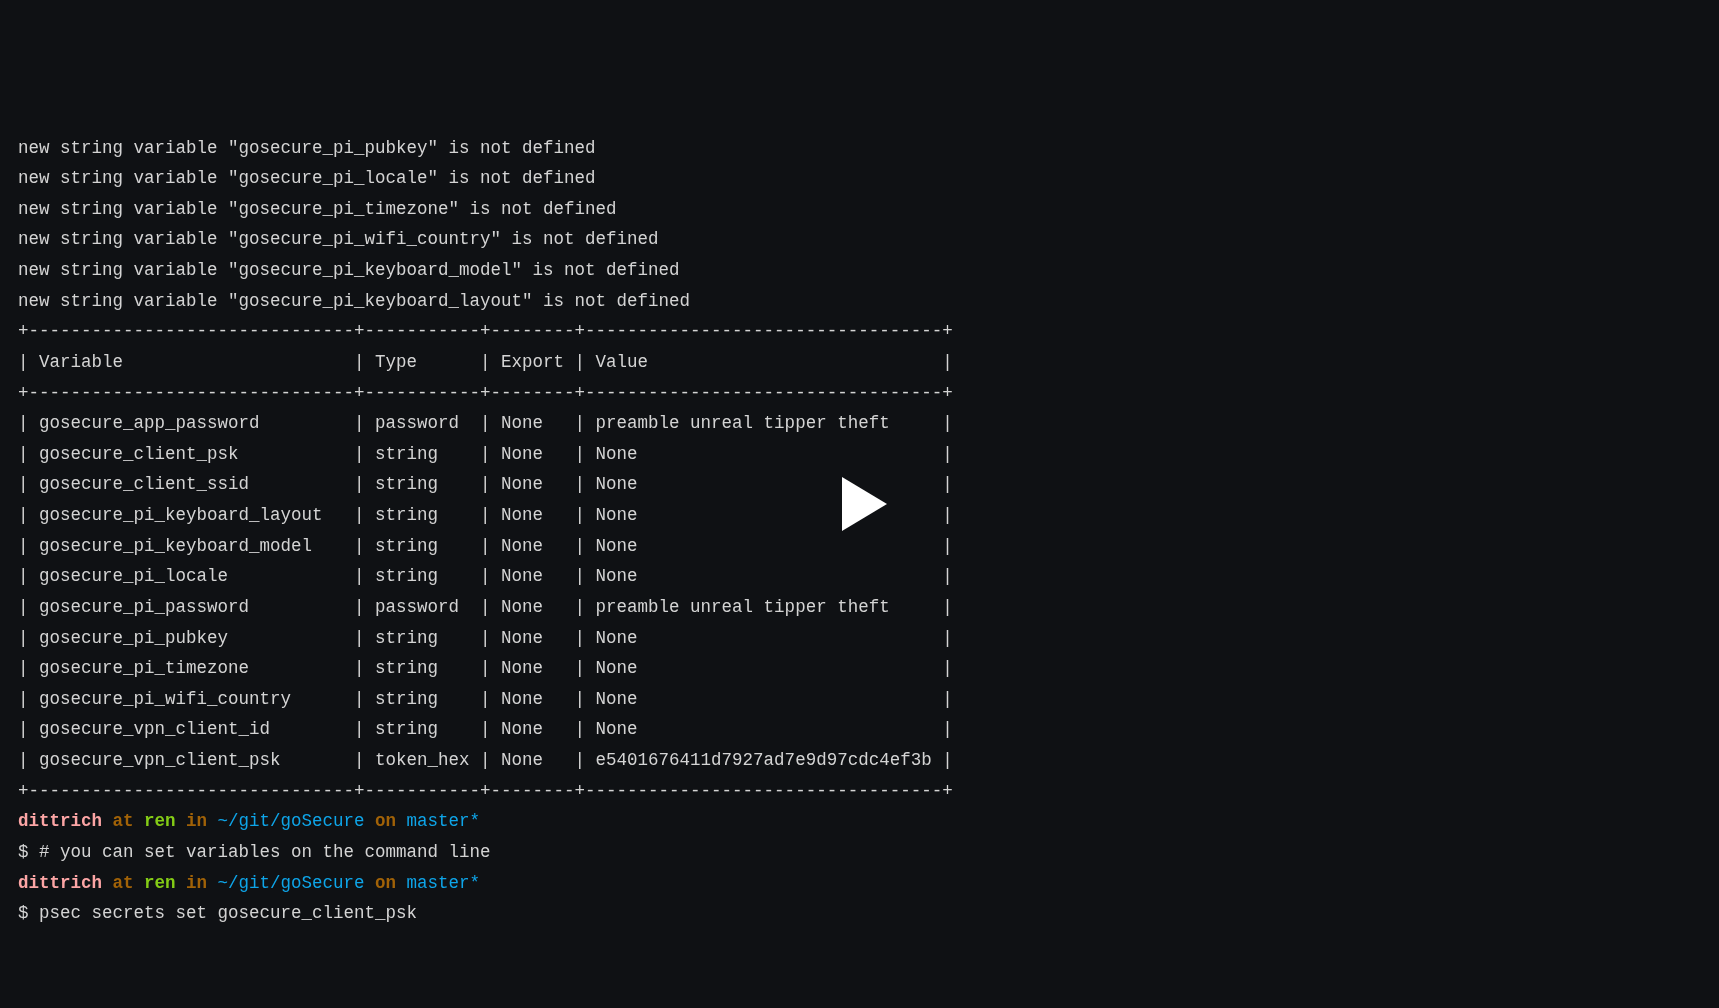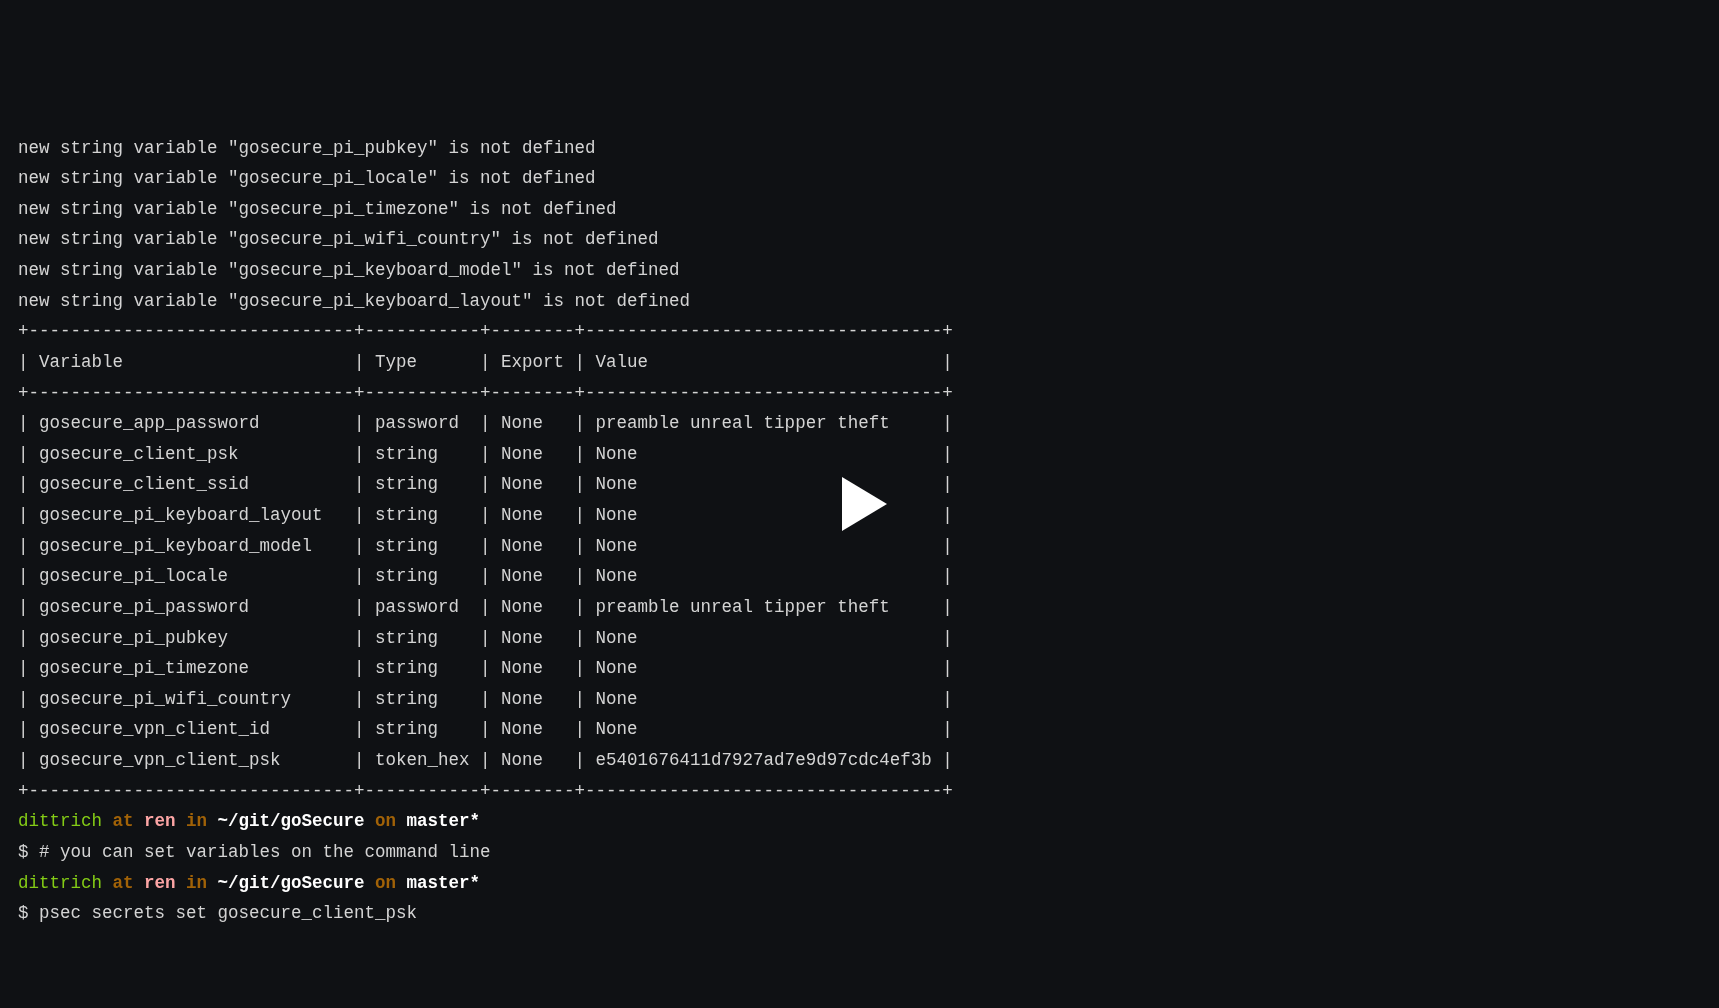--- a/index.html
+++ b/index.html
@@ -17,24 +17,24 @@
       white-space: pre;
       position: relative;
       overflow: hidden;
       width: 1719px;
       height: 1008px;
     }
     .term-line {
       display: block;
     }
     .white { color: #d4d4d4; }
-    .blue { color: #84cc16; font-weight: normal; }
+    .blue { color: #fca5a5; font-weight: bold; }
     .bold-white { color: #a16207; font-weight: bold; }
-    .cyan { color: #fca5a5; font-weight: bold; }
-    .green { color: #ffffff; font-weight: bold; text-align: right; }
+    .cyan { color: #84cc16; font-weight: bold; }
+    .green { color: #0ea5e9; font-weight: normal; text-align: right; }
     .play-overlay {
       position: absolute;
       top: 50%;
       left: 50%;
       transform: translate(-50%, -50%);
       width: 90px;
       height: 90px;
       display: flex;
       align-items: center;
       justify-content: center;

